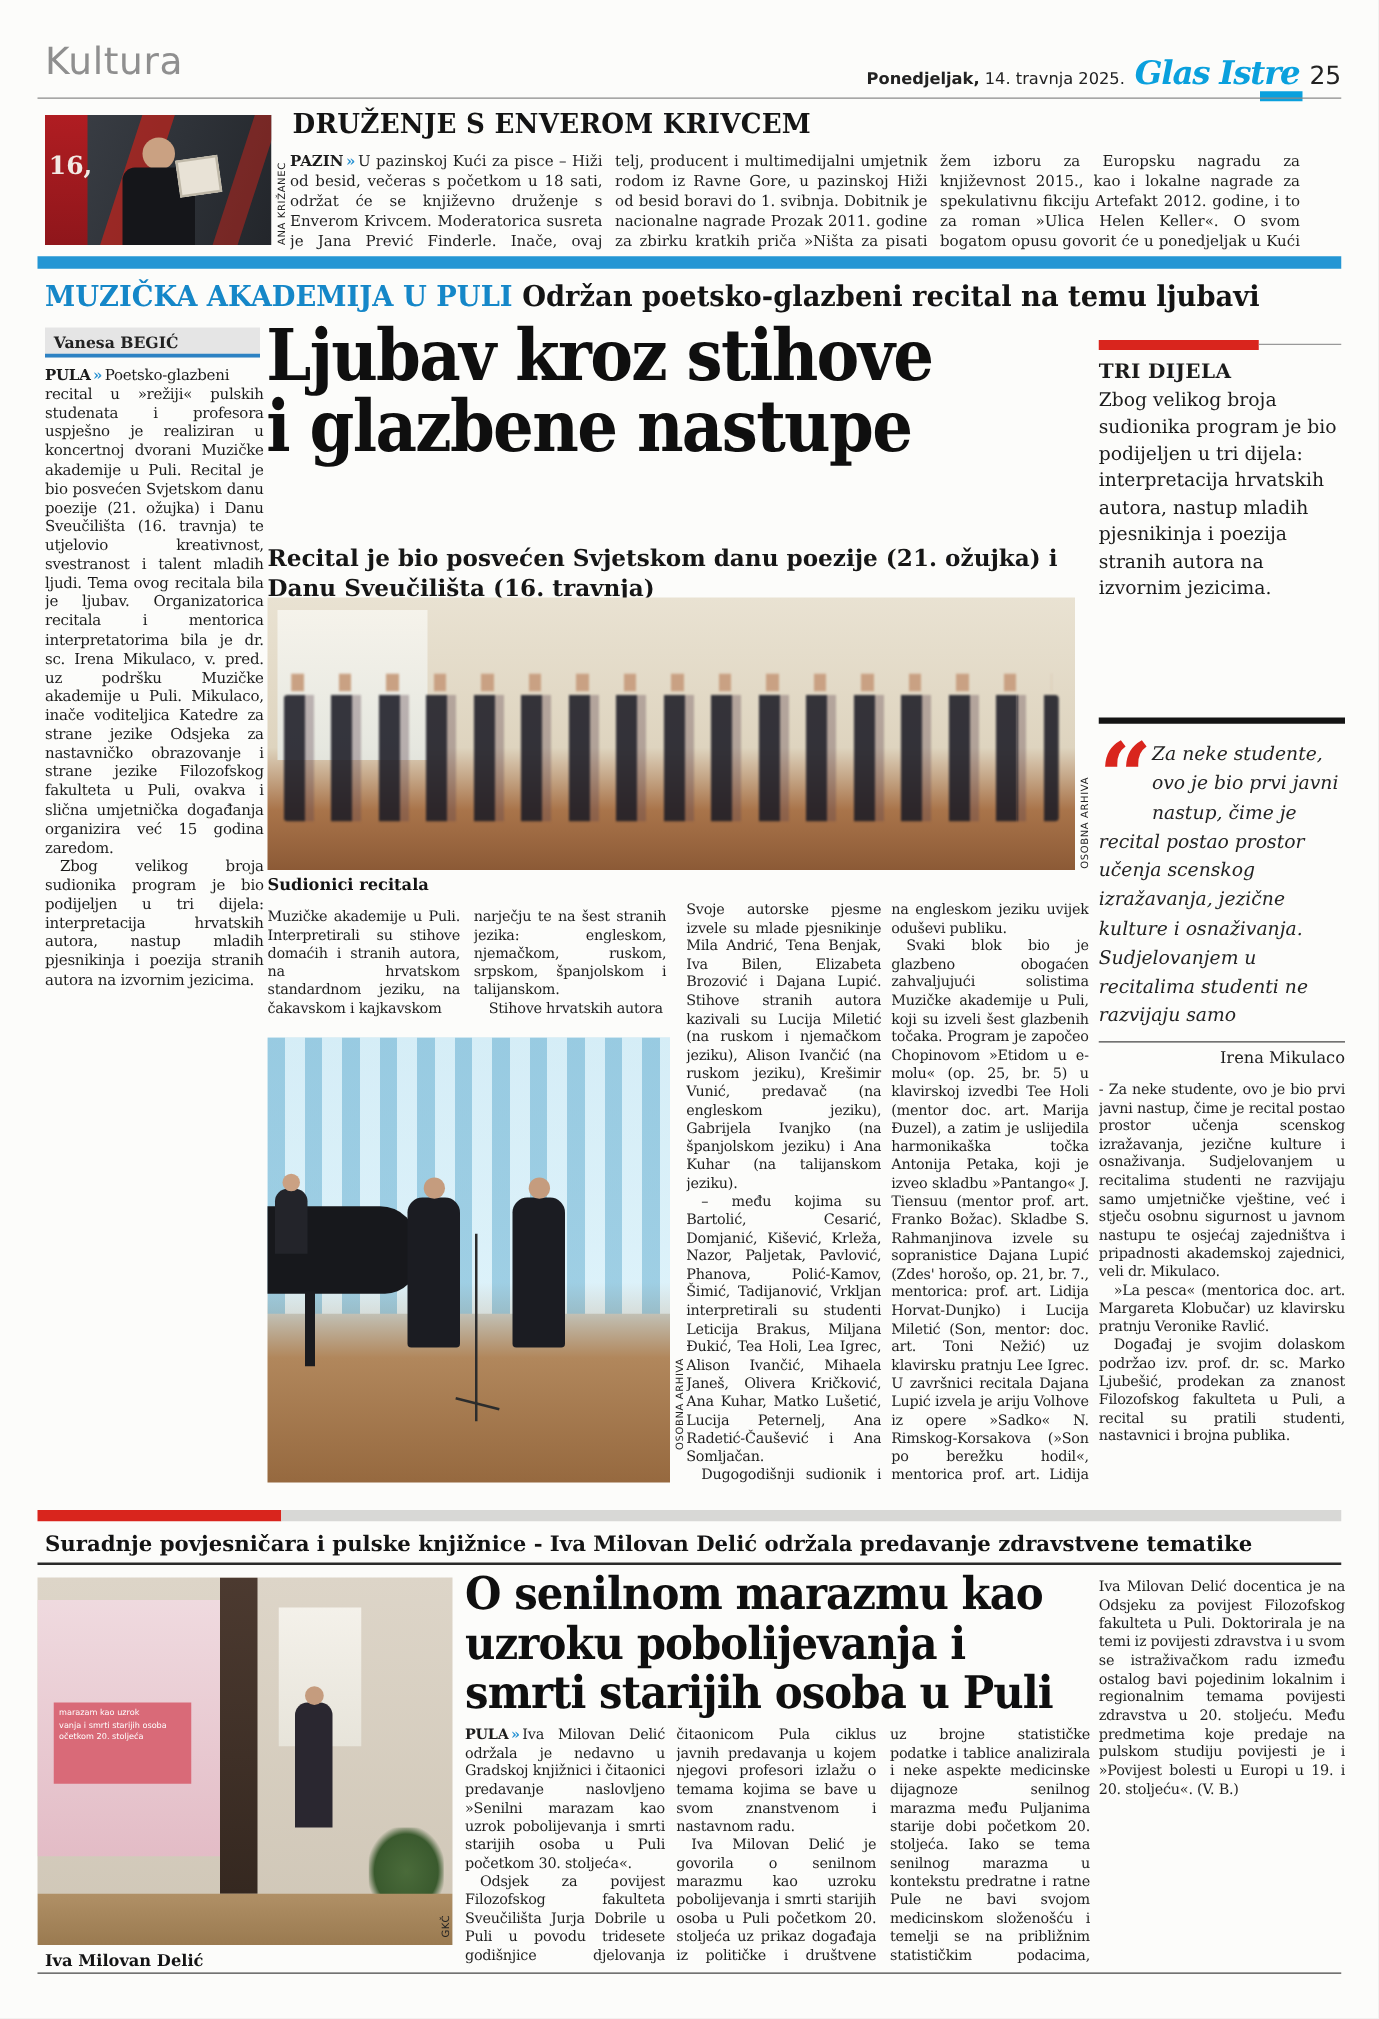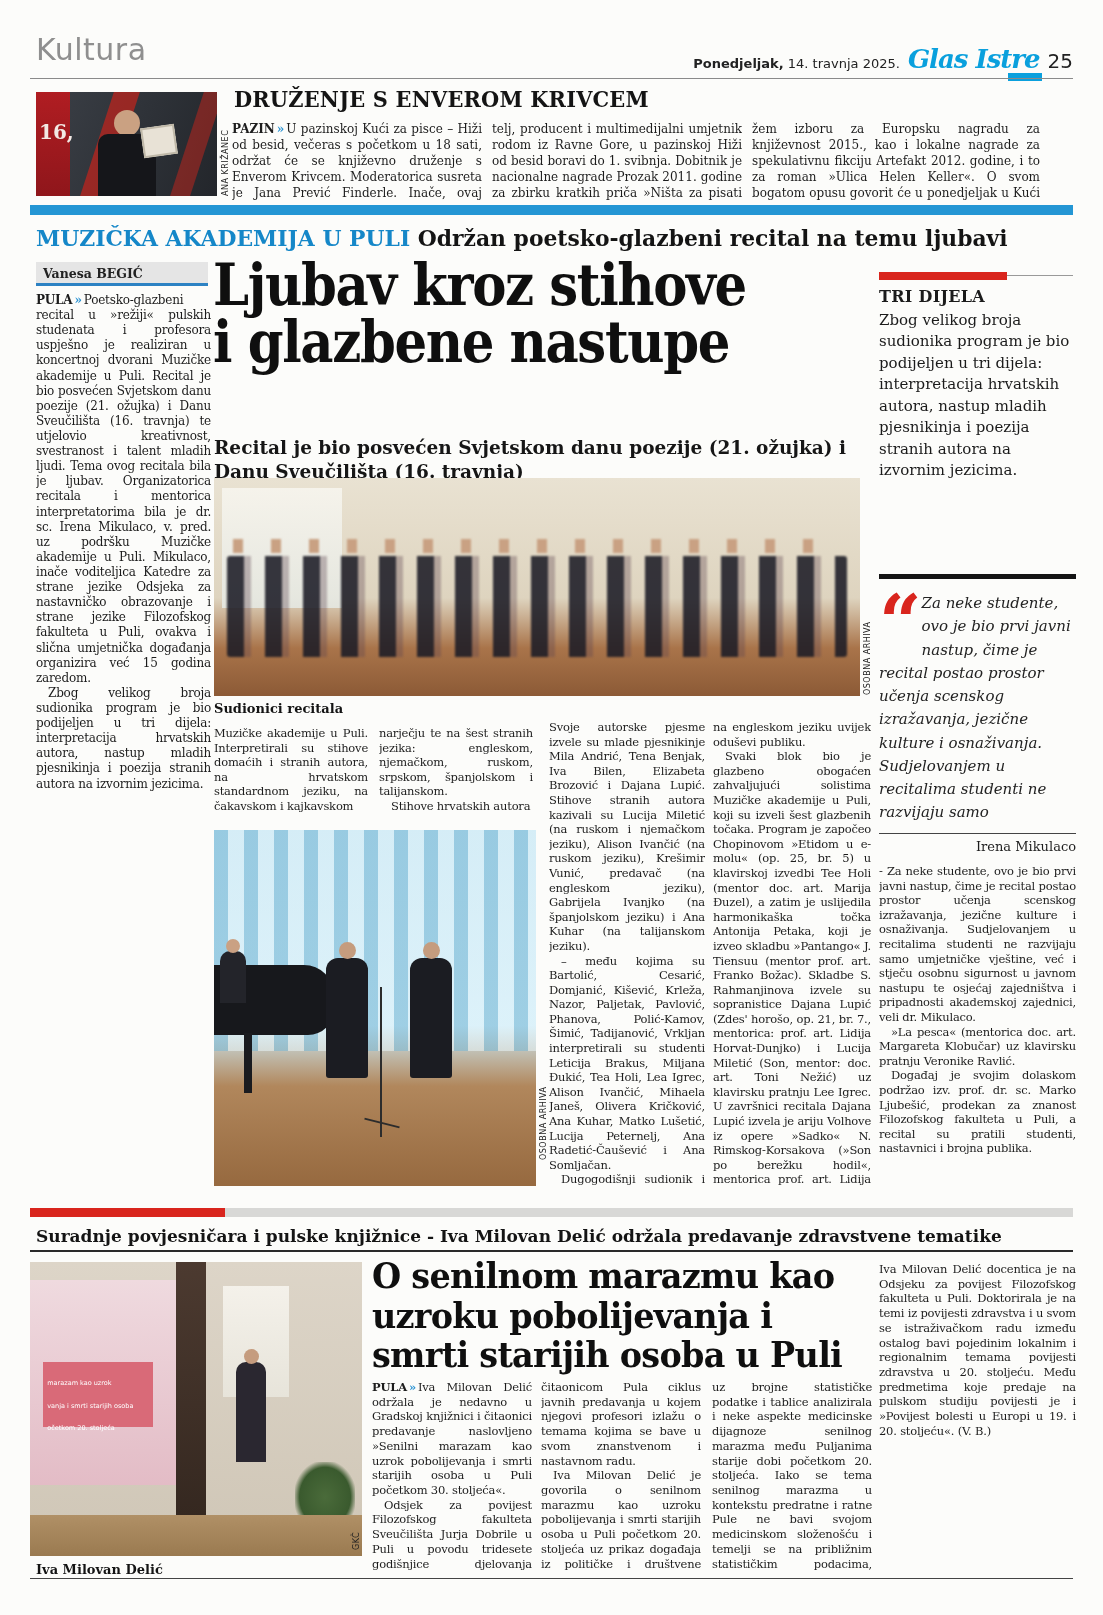--- a/index.html
+++ b/index.html
@@ -103,21 +103,21 @@
 
   
   .strap-red { left:30px; top:1208px; width:195px; height:9px; background:#d9251d; }
   .strap-gray { left:225px; top:1208px; width:848px; height:9px; background:#d8d8d6; }
   .strap-title { left:36px; top:1226px; width:1030px; font-size:17px; font-weight:bold; color:#141414; }
   .strap-rule { left:30px; top:1250px; width:1043px; height:2px; background:#2a2a2a; }
 
   .bphoto { left:30px; top:1262px; width:332px; height:294px; background:linear-gradient(#ddd5c8,#cfc6b6); }
   .bphoto .screen { position:absolute; left:0; top:6%; width:44%; height:70%; background:linear-gradient(#efdadf,#e3bcc6); }
   .bphoto .slide { position:absolute; left:4%; top:34%; width:33%; height:22%; background:#d96a78; padding:4px; }
-  .bphoto .slide div { font-family:"DejaVu Sans",sans-serif; font-size:6.5px; color:#fff; line-height:1.5; white-space:nowrap; overflow:hidden;margin-top:13px; }
+  .bphoto .slide div { font-family:"DejaVu Sans",sans-serif; font-size:6.5px; color:#fff; line-height:1.5; white-space:nowrap; overflow:hidden; }
   .bphoto .pillar { position:absolute; left:44%; top:0; width:9%; height:86%; background:linear-gradient(#4c3a30,#352820); }
   .bphoto .window { position:absolute; left:58%; top:8%; width:20%; height:38%; background:linear-gradient(#f4f1ea,#e7e4da); }
   .bphoto .woman { position:absolute; left:62%; top:34%; width:30px; height:100px; background:#2a2730; border-radius:10px 10px 0 0; }
   .bphoto .woman::before { content:""; position:absolute; left:8px; top:-13px; width:15px; height:15px; border-radius:50%; background:#c59c7e; }
   .bphoto .plant { position:absolute; right:2%; bottom:8%; width:60px; height:70px; background:radial-gradient(ellipse at center,#4a6b3a 0%,#3a5a2e 60%,transparent 75%); }
   .bphoto .floor { position:absolute; left:0; bottom:0; width:100%; height:14%; background:linear-gradient(#b09066,#9a7a50); }
   .bphoto-credit { left:352px; top:1470px; height:80px; }
   .caption-2 { left:36px; top:1562px; }
 
   .bheadline { left:372px; top:1256px; width:540px; font-size:36px; font-weight:bold; line-height:1.1; letter-spacing:-.8px; color:#0f0f0f; transform:scaleX(.93); transform-origin:left top; }

